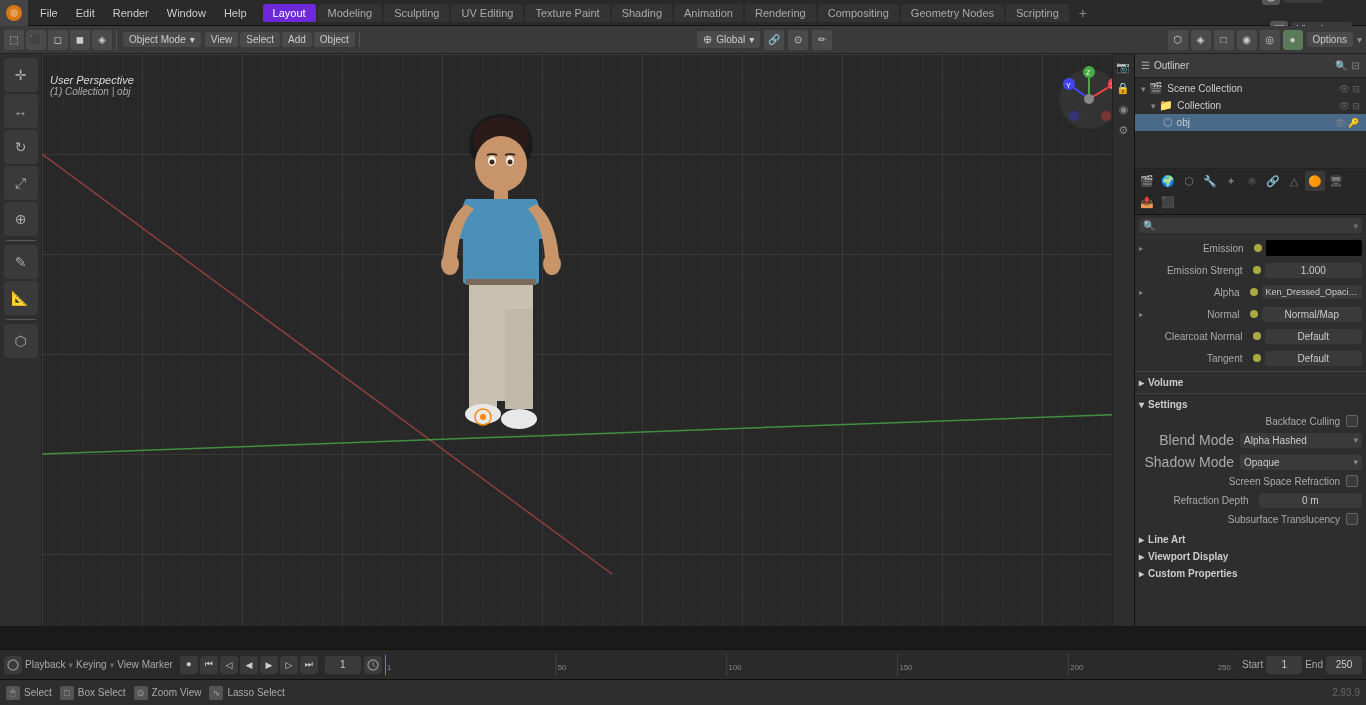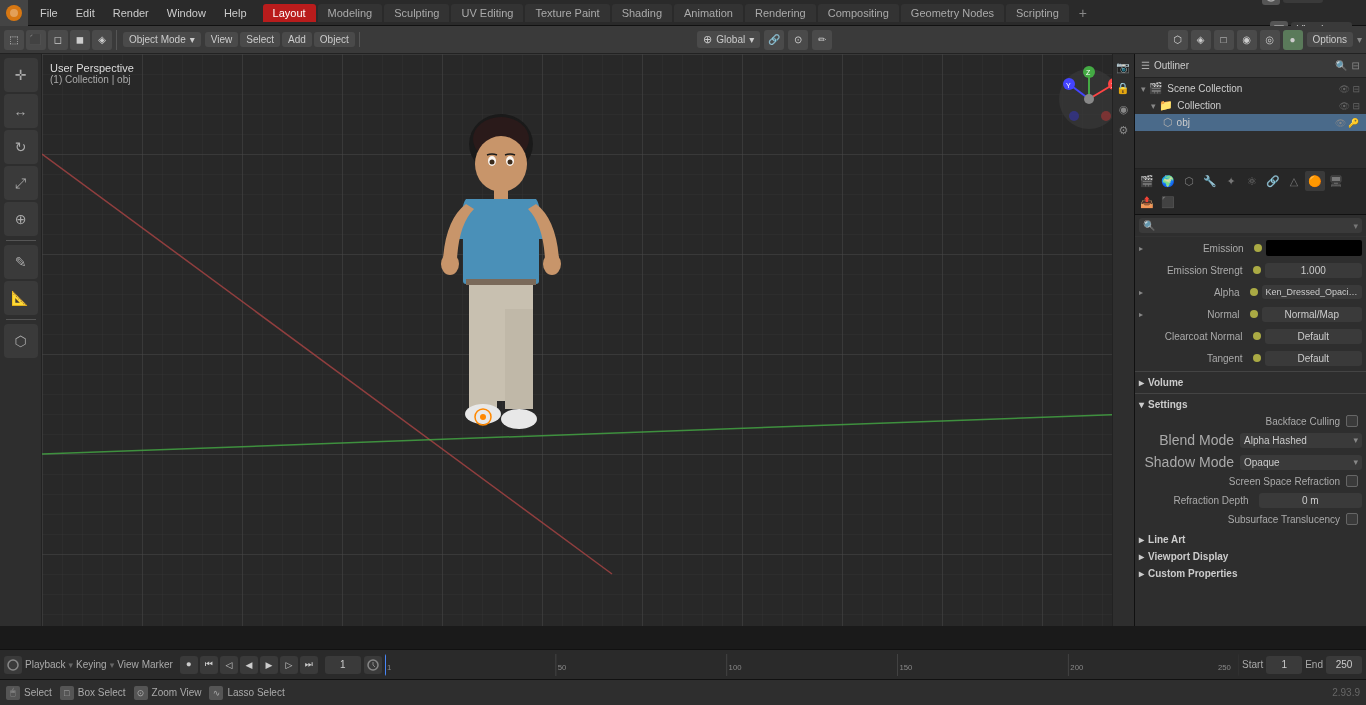--- a/index.html
+++ b/index.html
@@ -53,21 +53,21 @@
     }
     .workspace-tab {
       padding: 3px 10px;
       background: #333;
       border-radius: 3px 3px 0 0;
       font-size: 11px;
       cursor: pointer;
       color: #aaa;
     }
     .workspace-tab.active {
-      background: #b91c1c;
+      background: #6d28d9;
       color: #fff;
     }
     .workspace-tab-add {
       padding: 3px 8px;
       background: transparent;
       color: #888;
       cursor: pointer;
       font-size: 14px;
     }
     .top-right {
@@ -167,24 +167,25 @@
 
     
     #viewport {
       flex: 1;
       background: #2a2a2a;
       position: relative;
       overflow: hidden;
     }
     .viewport-label {
       position: absolute;
-      top: 8px;
+      top: 20px;
       left: 8px;
       font-size: 11px;
       color: #ccc;
+      font-style: italic;
     }
 
     
     #character-3d {
       position: absolute;
       left: 50%;
       top: 50%;
       transform: translate(-50%, -55%);
       width: 200px;
       height: 420px;

